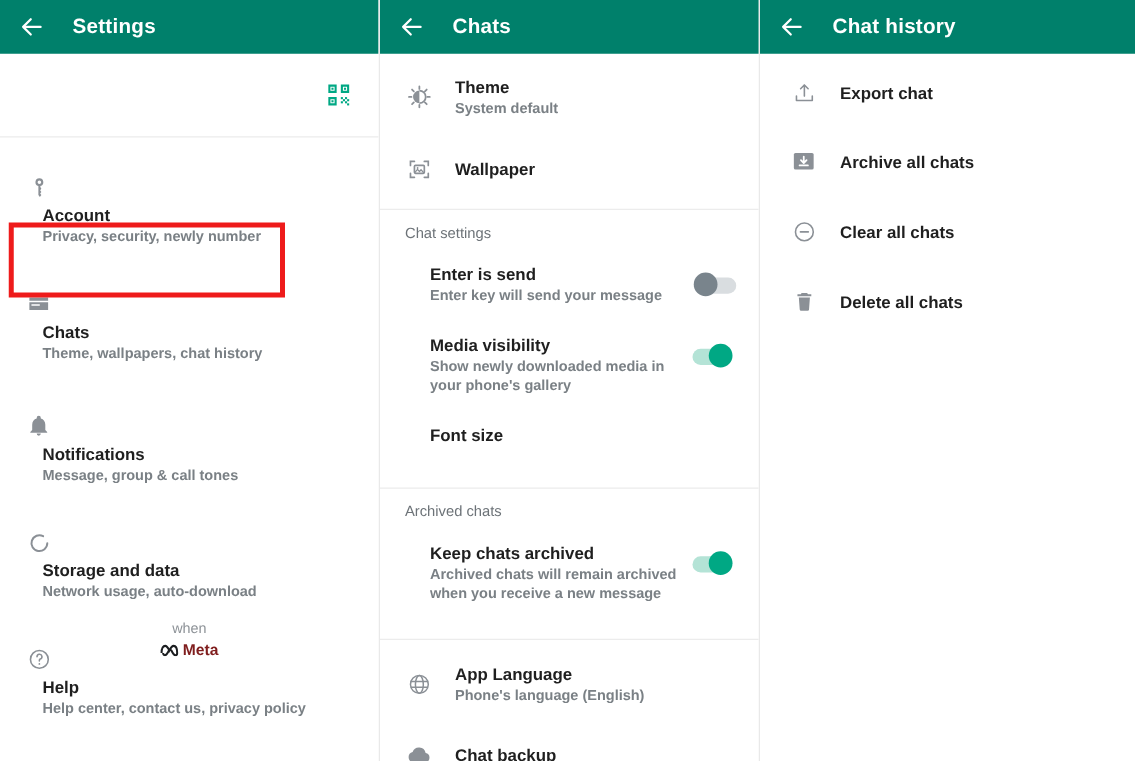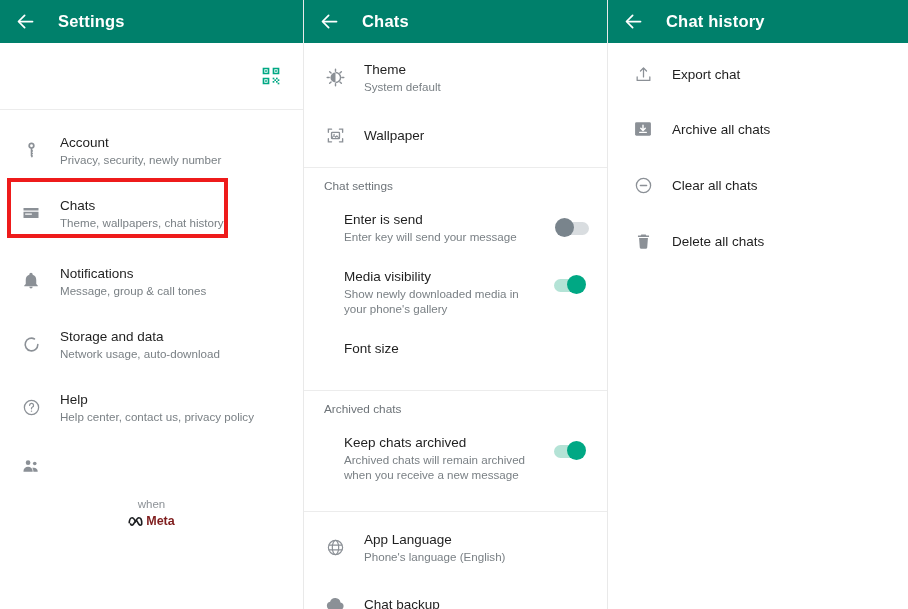--- a/index.html
+++ b/index.html
@@ -44,37 +44,38 @@
 
   .thin-div { height: 1px; background: #ececec; margin: 0 0 0 0; }
 
   
   .row {
     display: flex;
     align-items: flex-start;
     padding: 9px 16px 9px 18px;
     min-height: 46px;
     position: relative;
+    font-weight: bold;
   }
   .row .ic {
     width: 26px; min-width: 26px; height: 26px;
     display: flex; align-items: center; justify-content: center;
     color: #8b9096;
     margin-top: 4px;
   }
   .row .txt { margin-left: 16px; padding-top: 1px; flex: 1; }
   .row .t1 { font-size: 13.5px; color: #1f1f1f; line-height: 17px; }
   .row .t2 { font-size: 11.6px; color: #7a8085; line-height: 15px; margin-top: 1px; }
 
   .row.single { align-items: center; }
   .row.single .ic { margin-top: 0; }
   .row.single .txt { padding-top: 0; }
 
   
-  .p1-row { padding: 10px 16px 10px 18px; }
+  .p1-row { padding: 10px 16px 10px 18px; flex-direction: column; }
   .p1-list .p1-row { margin-bottom: 9px; }
 
   
   .sect {
     font-size: 11.8px;
     color: #6d7378;
     padding: 11px 0 8px 20px;
   }
 
   .band-div { height: 1px; background: #ececec; width: 100%; }

